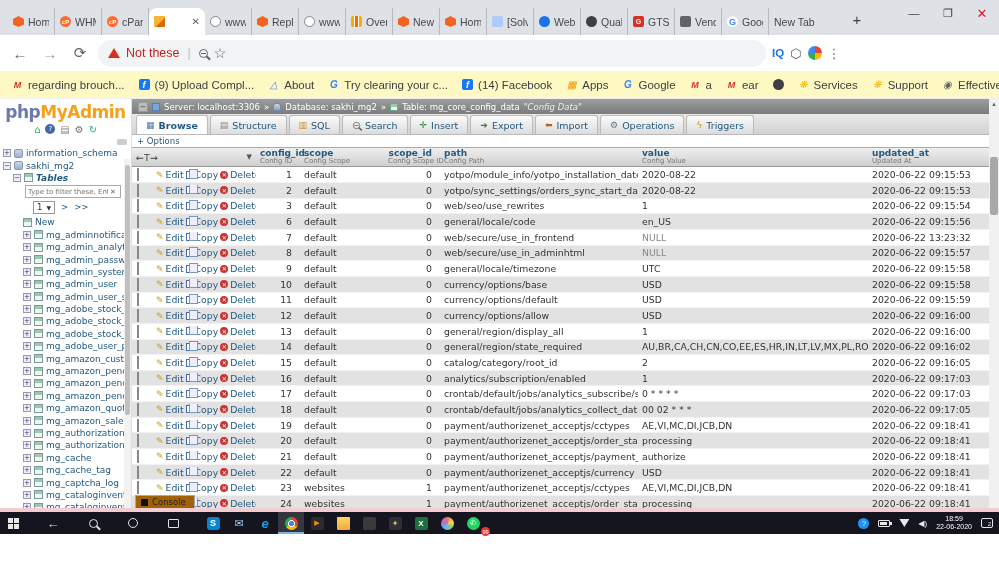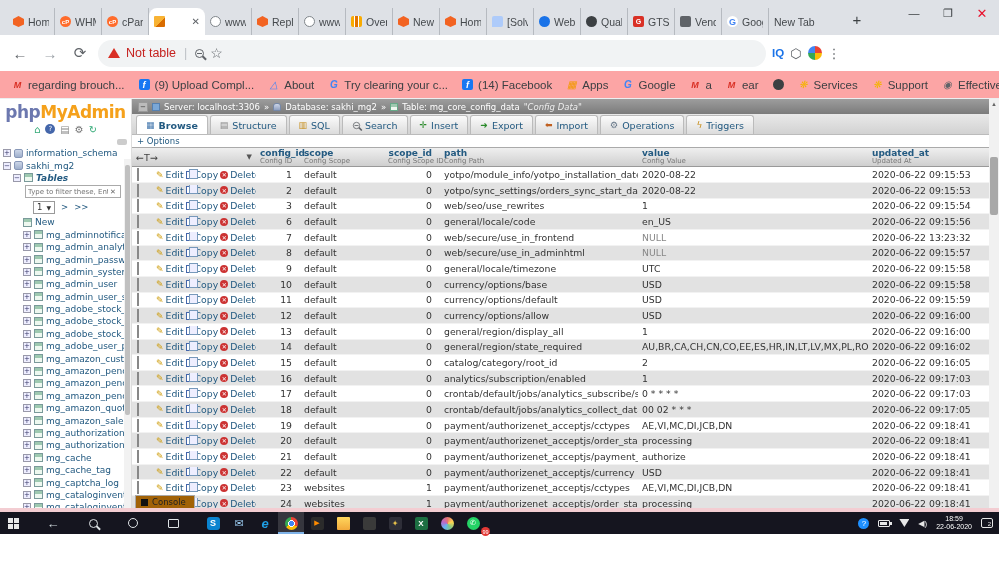--- a/index.html
+++ b/index.html
@@ -48,21 +48,21 @@
   .mag{width:9px;height:9px;border:1.6px solid #5f6368;border-radius:50%;position:relative;flex:0 0 auto;cursor:pointer}
   .mag::before{content:'';position:absolute;left:1px;top:3px;width:5px;height:1.4px;background:#5f6368}
   .mag::after{content:'';position:absolute;width:5px;height:1.6px;background:#5f6368;transform:rotate(45deg);right:-4px;bottom:-2px}
   .star{font-size:14px;color:#5f6368;cursor:pointer}
   .ext-iq{color:#1a73e8;font-weight:bold;font-size:11.5px;cursor:pointer}
   .puzzle{font-size:13px;color:#5f6368;cursor:pointer}
   .ext-color{width:14px;height:14px;border-radius:50%;background:conic-gradient(#ea4335 0 25%,#fbbc05 25% 50%,#34a853 50% 75%,#4285f4 75%);cursor:pointer}
   .dots{color:#5f6368;font-size:13px;letter-spacing:0;cursor:pointer}
 
   
-  .bookmarks{height:28px;background:#fca5a5;display:flex;align-items:center;padding:0 12px;gap:14px;flex:0 0 auto;border-bottom:1px solid #eceff1}
+  .bookmarks{height:28px;background:#fef9c3;display:flex;align-items:center;padding:0 12px;gap:14px;flex:0 0 auto;border-bottom:1px solid #eceff1}
   .bm{display:flex;align-items:center;gap:5px;font-size:11.5px;color:#3c4043;white-space:nowrap;cursor:pointer}
   .bmi{width:11px;height:11px;position:relative;flex:0 0 auto}
   .bmi::after{position:absolute;inset:0;display:flex;align-items:center;justify-content:center}
   .bm-gmail::after{content:'M';color:#d93025;font-weight:bold;font-size:9px}
   .bm-facebook{background:#1877f2;border-radius:2px}
   .bm-facebook::after{content:'f';color:#fff;font-size:9px;font-weight:bold}
   .bm-triangle::after{content:'△';color:#4285f4;font-size:10px}
   .bm-google::after{content:'G';color:#4285f4;font-weight:bold;font-size:10px}
   .bm-apps-grid::after{content:'▦';color:#f29900;font-size:10px}
   .bm-dark-circle{background:#3c4043;border-radius:50%}
@@ -270,21 +270,21 @@
       <div class="win-btn close">✕</div>
     </div>
   </div>
 
   <div class="toolbar">
     <div class="nav-ic">←</div>
     <div class="nav-ic dim">→</div>
     <div class="nav-ic">⟳</div>
     <div class="omnibox">
       <span class="warn-tri"></span>
-      <span class="warn-text">Not table</span>
+      <span class="warn-text">Not these</span>
       <span class="omni-sep">|</span>
       <span class="mag"></span>
       <span class="star">☆</span>
     </div>
     <span class="ext-iq">IQ</span>
     <span class="puzzle">⬡</span>
     <span class="ext-color"></span>
     <span class="dots">⋮</span>
   </div>
 

